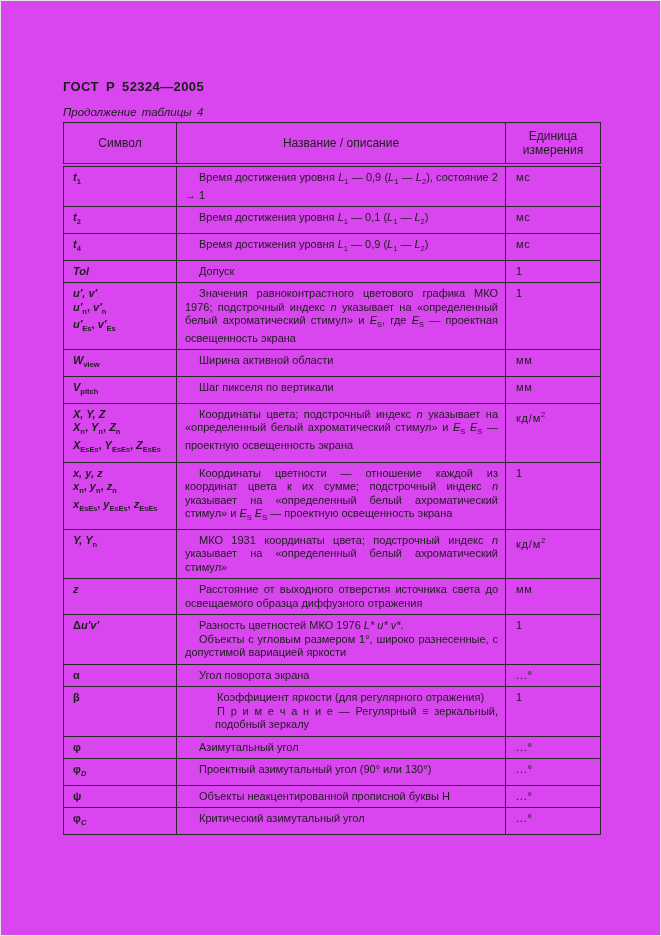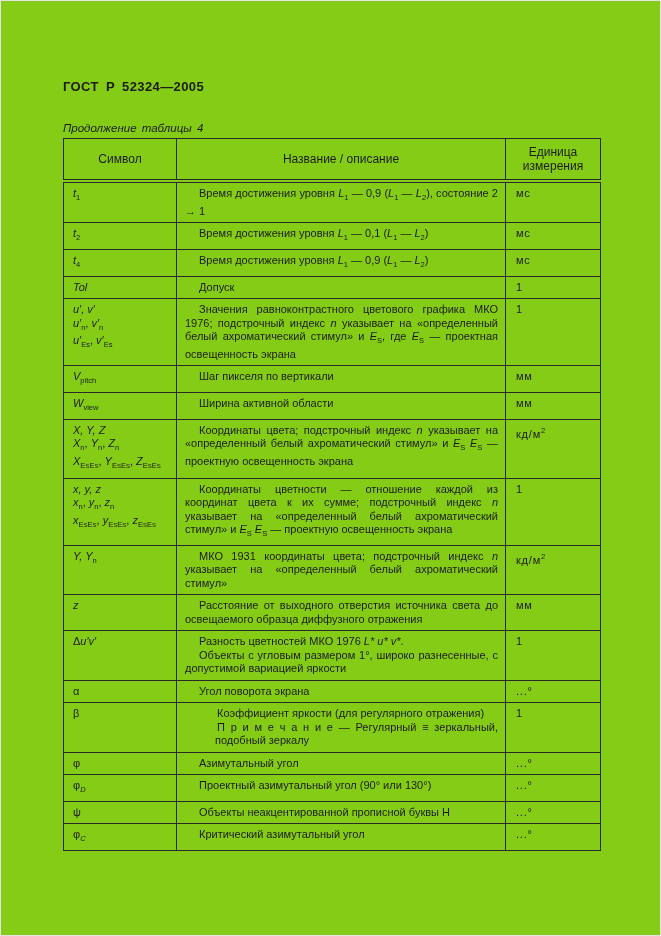--- a/index.html
+++ b/index.html
@@ -1,34 +1,34 @@
 <!DOCTYPE html>
 <html lang="ru"><head>
 <meta charset="utf-8">
 <style>
   html,body { margin:0; padding:0; background:#ffffff; }
   body { width:661px; height:936px; }
   .page {
     box-sizing:border-box;
     width:661px; height:936px;
-    background:#84cc16;
+    background:#d946ef;
     border:1px solid #e4e4e4;
     padding:78px 0 0 62px;
     font-family:"Liberation Sans", sans-serif;
     color:#1d1d1d;
     position:relative;
   }
   .doc-title {
     font-size:13px;
     font-weight:bold;
     letter-spacing:0.4px;
     word-spacing:3px;
   }
   .table-caption {
-    margin-top:28px;
+    margin-top:12px;
     margin-bottom:4px;
     font-style:italic;
     font-size:11.5px;
     word-spacing:2px;
   }
   table.gost-table {
     border-collapse:collapse;
     table-layout:fixed;
     width:537px;
   }
@@ -44,20 +44,21 @@
   }
   .gost-table td {
     vertical-align:top;
     font-size:11px;
     line-height:13.5px;
     padding:4px 4px;
   }
   td.symbol-cell {
     padding-left:9px;
     padding-right:2px;
+    font-weight:bold;
   }
   td.symbol-cell .sym-line { display:block; }
   td.description-cell {
     text-align:justify;
     padding-left:8px;
     padding-right:7px;
   }
   td.description-cell p { margin:0; text-indent:14px; }
   tr.noindent td.description-cell p { text-indent:2px;margin-left:30px; }
   td.unit-cell {
@@ -131,33 +132,33 @@
             <span class="sym-line"><i>u′</i><sub>n</sub>, <i>v′</i><sub>n</sub></span>
             <span class="sym-line"><i>u′</i><sub>Es</sub>, <i>v′</i><sub>Es</sub></span>
           </td>
           <td class="description-cell">
             <p>Значения равноконтрастного цветового графика МКО 1976; подстрочный индекс <i>n</i> указывает на «определенный белый ахроматический стимул» и <i>E</i><sub>S</sub>, где <i>E</i><sub>S</sub> — проектная освещенность экрана</p>
           </td>
           <td class="unit-cell">1</td>
         </tr>
         <tr>
           <td class="symbol-cell">
+            <span class="sym-line"><i>W</i><sub>view</sub></span>
+          </td>
+          <td class="description-cell">
+            <p>Ширина активной области</p>
+          </td>
+          <td class="unit-cell">мм</td>
+        </tr>
+        <tr>
+          <td class="symbol-cell">
             <span class="sym-line"><i>V</i><sub>pitch</sub></span>
           </td>
           <td class="description-cell">
             <p>Шаг пикселя по вертикали</p>
-          </td>
-          <td class="unit-cell">мм</td>
-        </tr>
-        <tr>
-          <td class="symbol-cell">
-            <span class="sym-line"><i>W</i><sub>view</sub></span>
-          </td>
-          <td class="description-cell">
-            <p>Ширина активной области</p>
           </td>
           <td class="unit-cell">мм</td>
         </tr>
         <tr>
           <td class="symbol-cell">
             <span class="sym-line"><i>X, Y, Z</i></span>
             <span class="sym-line"><i>X</i><sub>n</sub>, <i>Y</i><sub>n</sub>, <i>Z</i><sub>n</sub></span>
             <span class="sym-line"><i>X</i><sub>E<small>S</small>E<small>S</small></sub>, <i>Y</i><sub>E<small>S</small>E<small>S</small></sub>, <i>Z</i><sub>E<small>S</small>E<small>S</small></sub></span>
           </td>
           <td class="description-cell">

